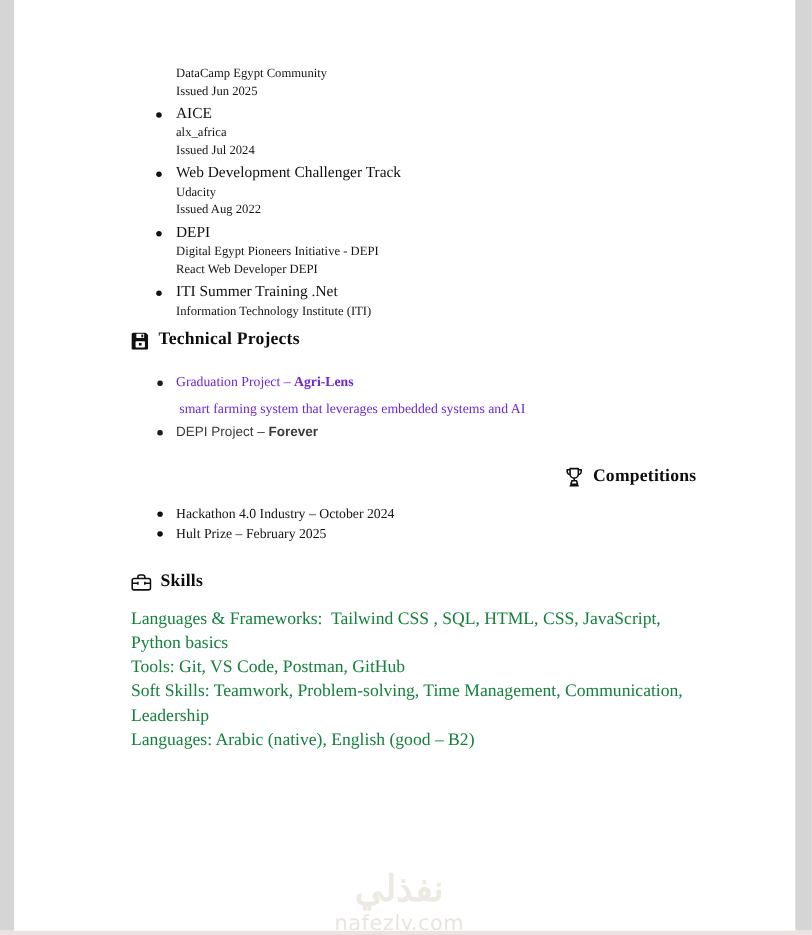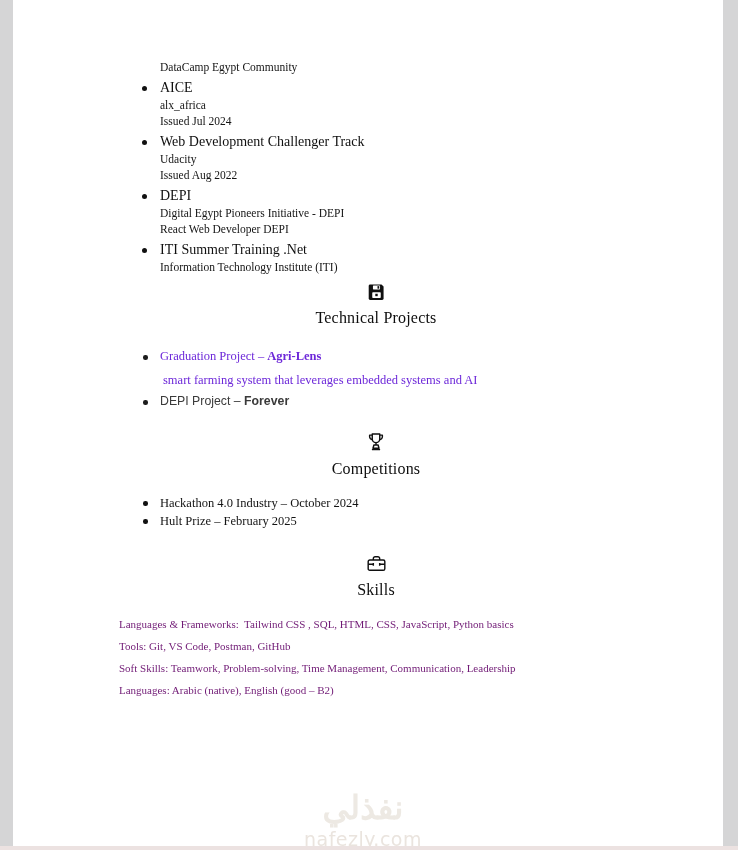--- a/index.html
+++ b/index.html
@@ -25,23 +25,22 @@
   .cert-title{
     position:relative;font-size:14px;line-height:19px;margin-left:41px;color:#101010;
   }
   .cert-title::before{
     content:"";position:absolute;left:-18px;top:8px;width:5px;height:5px;border-radius:50%;background:#111;
   }
 
   
   .section-heading{
     display:flex;align-items:center;gap:8px;
-    font-weight:normal;font-size:16px;line-height:20px;color:#0d0d0d;
+    font-weight:bold;font-size:16px;line-height:20px;color:#0d0d0d;
     letter-spacing:0.2px;
-    flex-direction:column;
   }
   .section-heading .icon{flex:0 0 auto;display:inline-flex;}
   .h-projects{margin-top:8px;}
   .h-competitions{margin-top:22px;justify-content:flex-end;}
   .h-skills{margin-top:25px;}
 
   
   .projects{margin-top:20px;}
   .proj-line{position:relative;margin-left:41px;font-size:12.5px;line-height:17px;}
   .proj-line.bulleted::before{
@@ -56,21 +55,21 @@
 
   
   .competitions{margin-top:15px;}
   .comp-line{position:relative;margin-left:41px;font-size:12.5px;line-height:18px;color:#131313;}
   .comp-line::before{
     content:"";position:absolute;left:-17px;top:7px;width:4.5px;height:4.5px;border-radius:50%;background:#111;
   }
 
   
   .skills{margin-top:13px;}
-  .skill-line{font-size:11px;line-height:22px;color:#701a75;white-space:pre-wrap;}
+  .skill-line{font-size:16px;line-height:22px;color:#15803d;white-space:pre-wrap;}
 
   
   .watermark{
     position:absolute;left:50%;transform:translateX(-50%);
     top:788px;text-align:center;pointer-events:none;width:300px;
   }
   .wm-arabic{
     font-family:Liberation Sans, sans-serif;font-weight:bold;
     font-size:33px;line-height:40px;color:#ede9e3;
   }
@@ -85,20 +84,21 @@
 
 <div class="side-strip left"></div>
 <div class="side-strip right"></div>
 <div class="bottom-strip"></div>
 
 <div class="page">
   <div class="content">
 
     <div>
       <div class="cert-sub">DataCamp Egypt Community</div>
+      <div class="cert-sub">Issued Jun 2025</div>
 
       <div class="cert-item">
         <div class="cert-title">AICE</div>
         <div class="cert-sub">alx_africa</div>
         <div class="cert-sub">Issued Jul 2024</div>
       </div>
 
       <div class="cert-item">
         <div class="cert-title">Web Development Challenger Track</div>
         <div class="cert-sub">Udacity</div>

